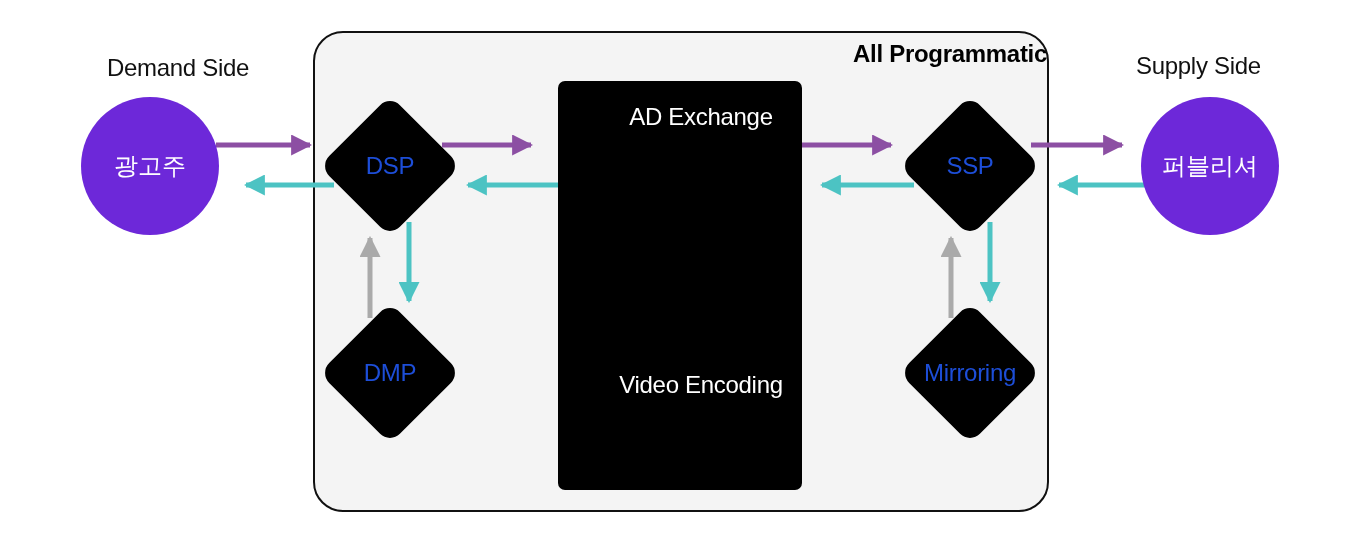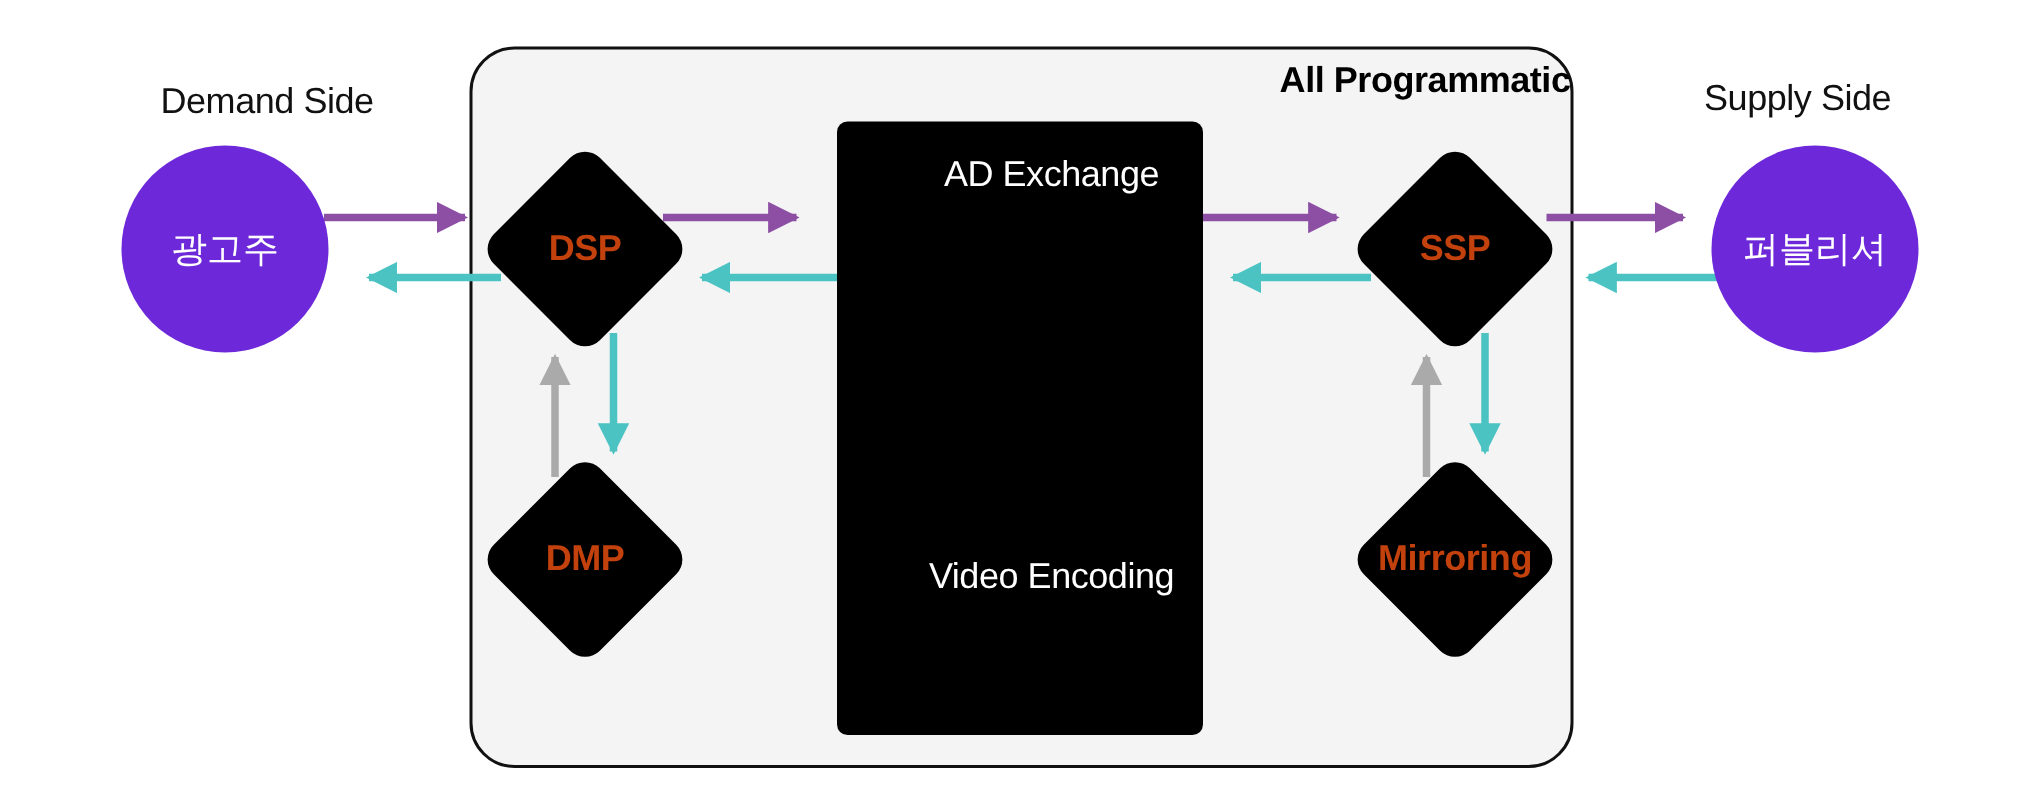--- a/index.html
+++ b/index.html
@@ -21,21 +21,21 @@
 
     .circle { position: absolute; width: 138px; height: 138px; border-radius: 50%; background: #6d28d9;
               display: flex; align-items: center; justify-content: center; color: #fff; font-size: 24px; }
     #advertiser { left: 81px; top: 97px; }
     #publisher { left: 1141px; top: 97px; }
 
     .diamond-wrap { position: absolute; width: 142px; height: 142px; }
     .diamond { position: absolute; left: 21px; top: 21px; width: 100px; height: 100px; background: #000;
                border-radius: 14px; transform: rotate(45deg); }
     .diamond-label { position: absolute; left: 0; top: 0; width: 142px; height: 142px; display: flex;
-                     align-items: center; justify-content: center; color: #c2410c; font-size: 24px; letter-spacing: -0.3px; font-weight: bold; }
+                     align-items: center; justify-content: center; color: #1d4ed8; font-size: 24px; letter-spacing: -0.3px; }
     #dsp { left: 319px; top: 95px; }
     #dmp { left: 319px; top: 302px; }
     #ssp { left: 899px; top: 95px; }
     #mirroring { left: 899px; top: 302px; }
 
     svg#arrows { position: absolute; left: 0; top: 0; width: 1360px; height: 540px; pointer-events: none; }
   </style>
 </head>
 <body>
 

